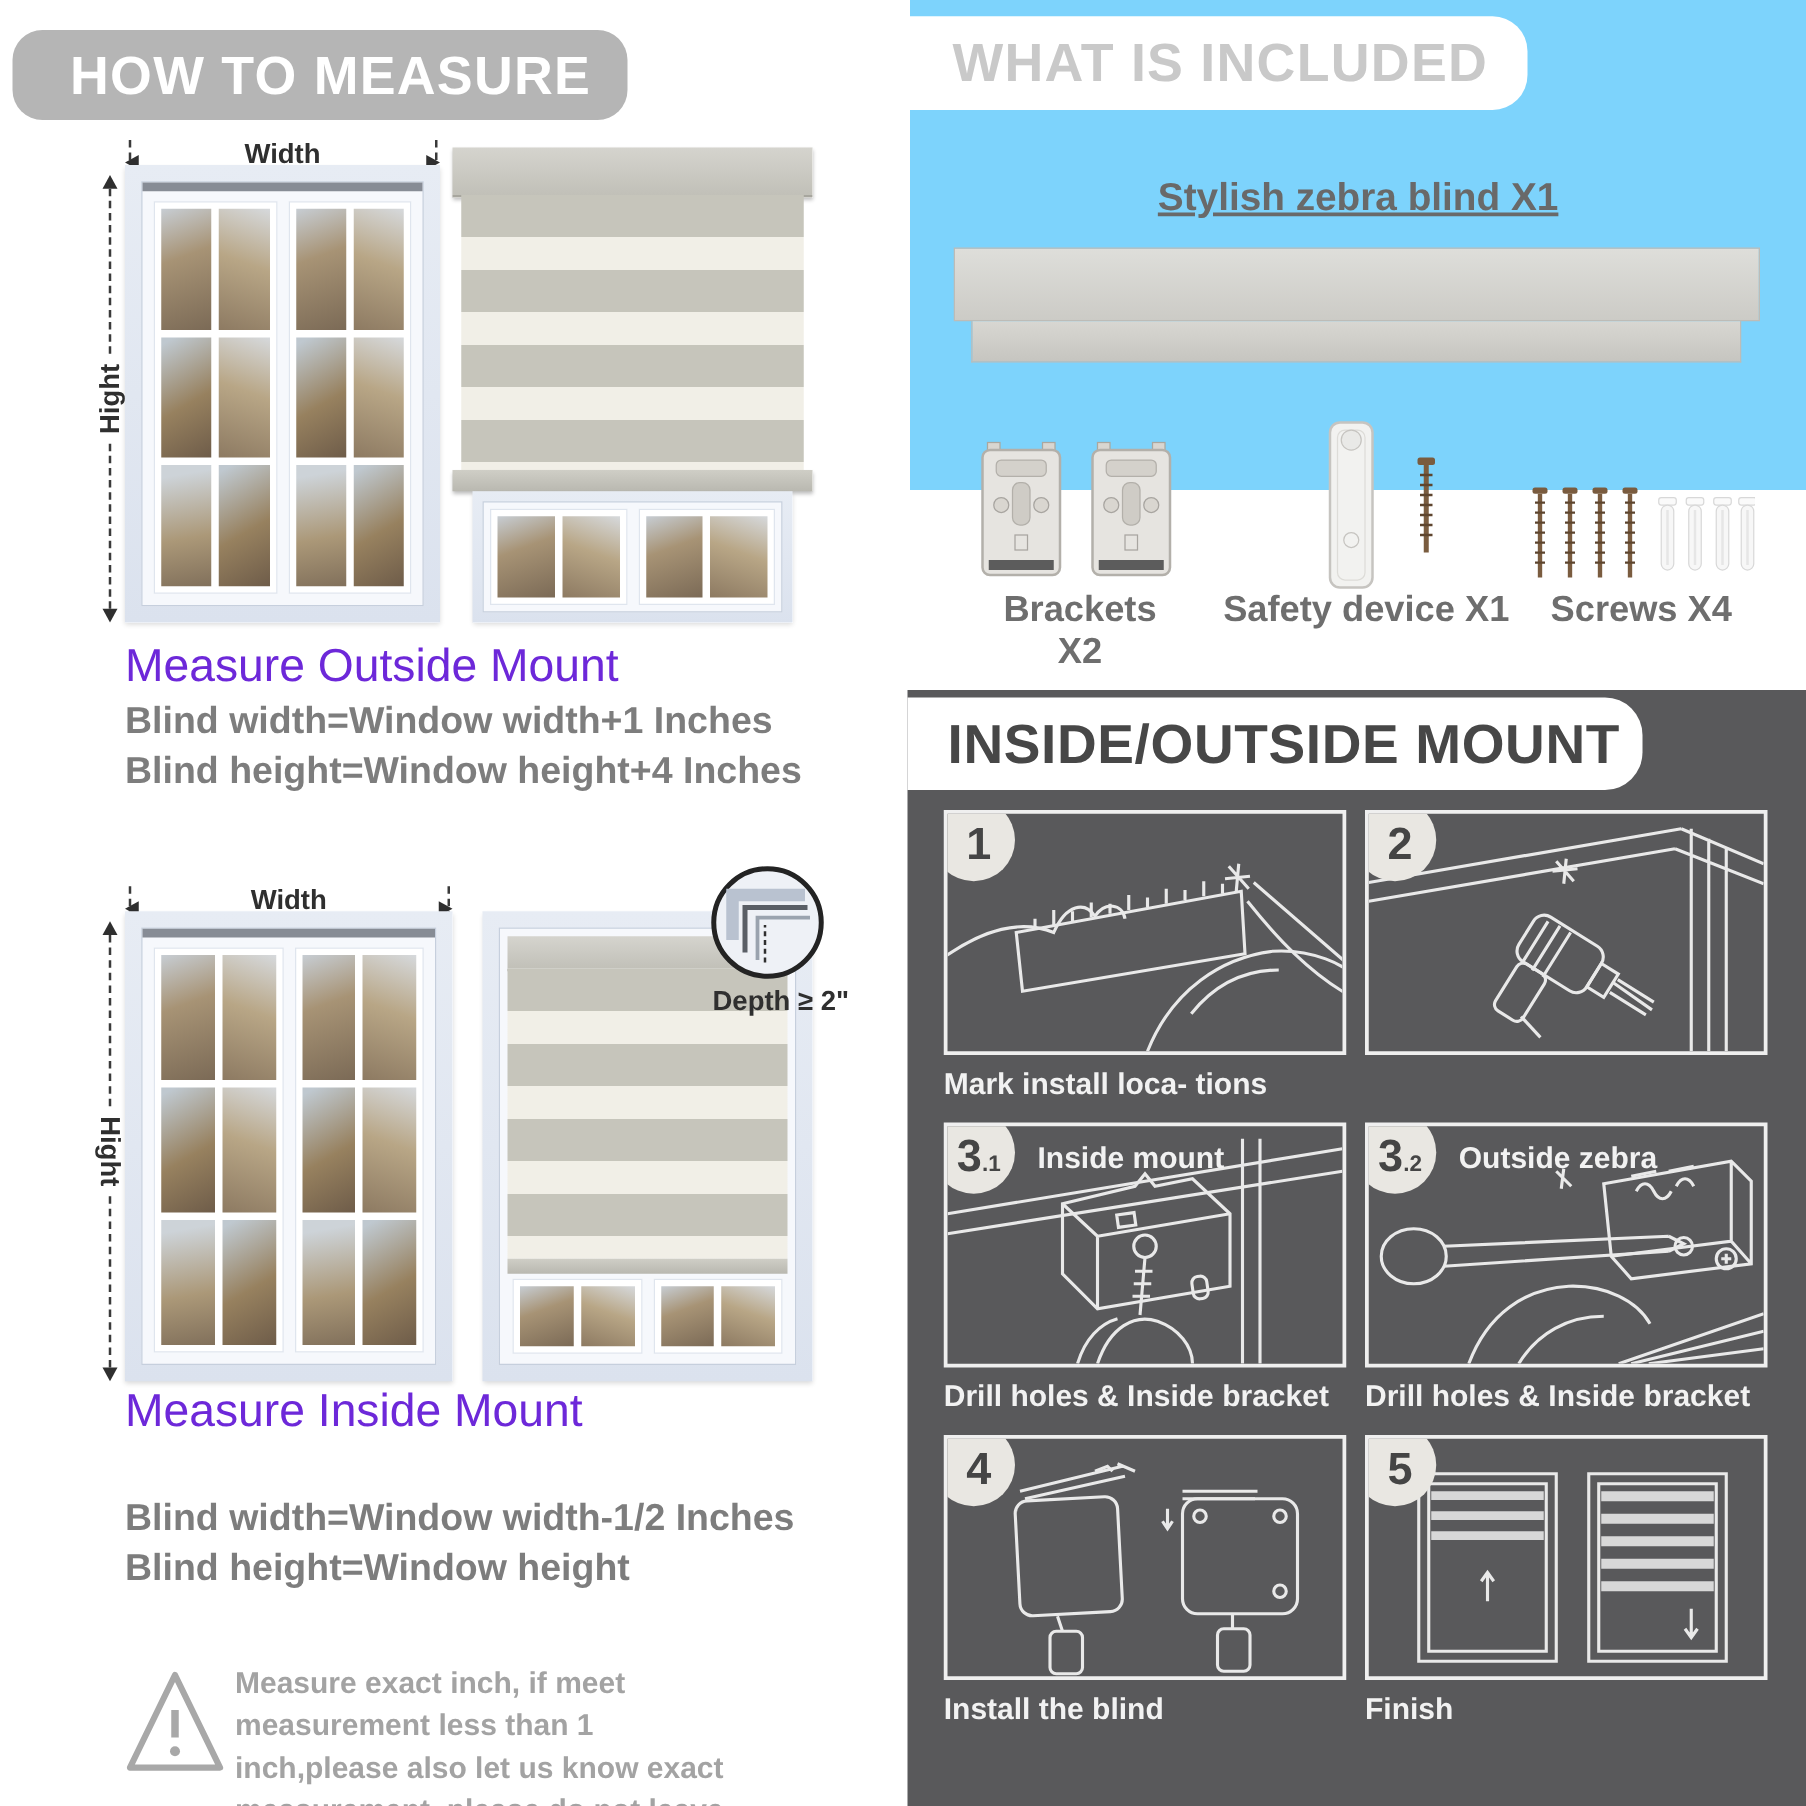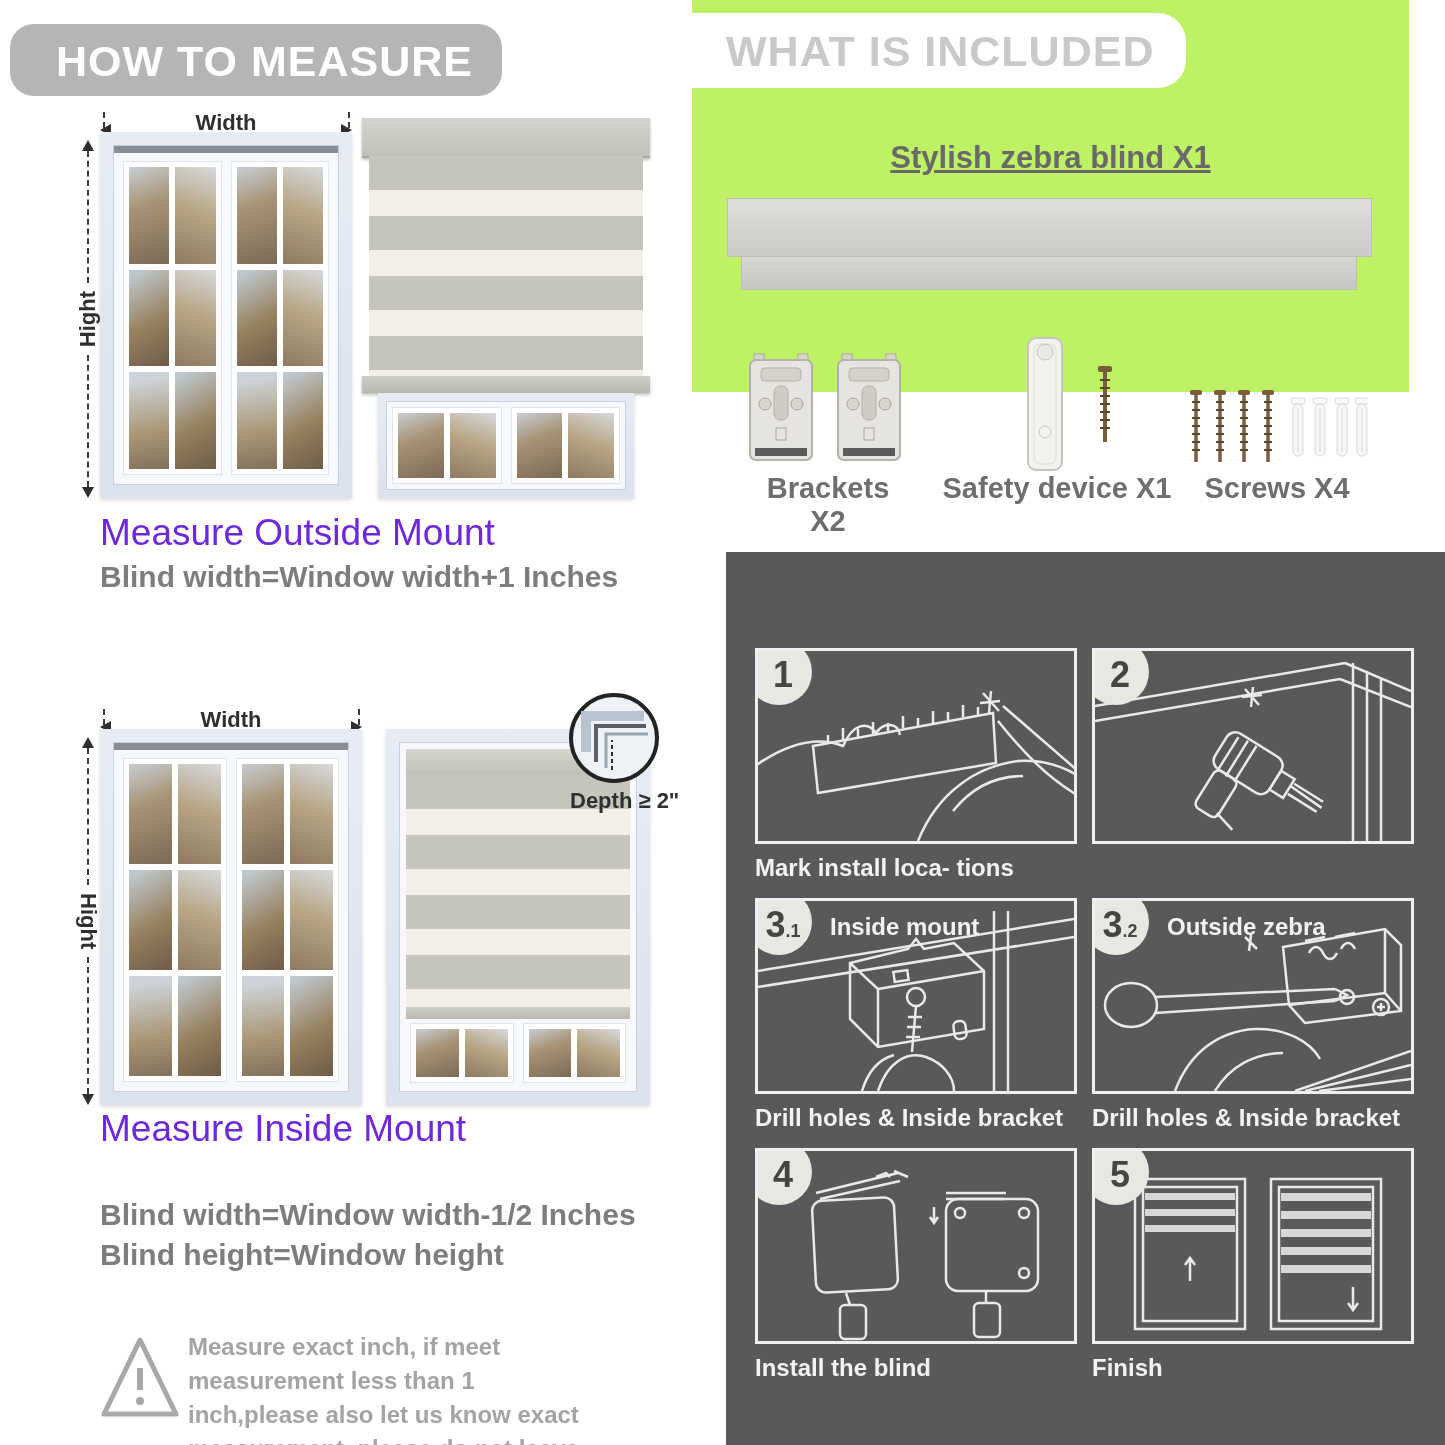--- a/index.html
+++ b/index.html
@@ -46,21 +46,21 @@
   .hrail{background:linear-gradient(#d5d4ce,#c1c0b8);border-bottom:2px solid #a7a69e;}
   .zebra{background:repeating-linear-gradient(180deg,#c6c5bb 0px,#c6c5bb 34px,#f1efe7 34px,#f1efe7 60px);}
   .brail{background:linear-gradient(#cfcec6,#b9b8b0);}
 
   .sec-title{font-size:37px;font-weight:normal;color:#6d28d9;}
   .sec-line{font-size:30px;font-weight:bold;color:#7d7d7d;}
   .warn-text{font-size:24px;font-weight:bold;color:#a3a3a3;line-height:1.42;}
   .depth-lbl{font-size:22px;font-weight:bold;color:#2f2f2f;}
 
   
-  .panel-included{left:692px;top:0;width:717px;height:392px;background:#bef264;}
+  .panel-included{left:728px;top:0;width:717px;height:392px;background:#7dd3fc;}
   .hdr-white-light{left:0;top:13px;width:494px;height:75px;background:#fff;border-radius:0 28px 28px 0;
     color:#c9c9c9;font-size:43px;font-weight:bold;line-height:77px;padding-left:34px;
     letter-spacing:1px;box-sizing:border-box;}
   .prod-lbl{left:0;top:140px;width:717px;text-align:center;font-size:31px;font-weight:bold;color:#696969;text-decoration:underline;}
   .topbar{left:35px;top:198px;width:645px;height:59px;
     background:linear-gradient(#dededa,#cccbc6);border:1px solid #bdbcb7;box-sizing:border-box;}
   .lowrail{left:49px;top:257px;width:616px;height:33px;
     background:linear-gradient(#d8d7d2,#c6c5c0);border:1px solid #bdbcb7;border-top:none;box-sizing:border-box;}
   .comp-lbl{font-size:29px;font-weight:bold;color:#6e6e6e;text-align:center;}
 
@@ -145,20 +145,21 @@
             <div class="pane"></div>
               <div class="pane"></div>
           </div>
         </div>
       </div>
     </div>
   </div>
 
   <div class="abs sec-title" style="left:100px;top:512px;">Measure Outside Mount</div>
   <div class="abs sec-line" style="left:100px;top:560px;">Blind width=Window width+1 Inches</div>
+  <div class="abs sec-line" style="left:100px;top:600px;">Blind height=Window height+4 Inches</div>
 
   <div class="abs dimh" style="left:100px;top:707px;width:262px;">
     <span class="ah l"></span>
     <span class="dash"></span>
     <span class="lbl">Width</span>
     <span class="dash"></span>
     <span class="ah r"></span>
   </div>
   <div class="abs tickv" style="left:103px;top:709px;height:56px;"></div>
   <div class="abs tickv" style="left:358px;top:709px;height:56px;"></div>
@@ -292,20 +293,23 @@
       <use href="#scr" x="80" y="4"></use>
       <use href="#anc" x="110" y="12"></use>
       <use href="#anc" x="132" y="12"></use>
       <use href="#anc" x="154" y="12"></use>
       <use href="#anc" x="174" y="12"></use>
     </svg>
     <div class="abs comp-lbl" style="left:490px;top:472px;width:190px;">Screws X4</div>
   </div>
 
   <div class="abs panel-mount">
+    <div class="abs hdr-white-dark">
+      <span>INSIDE/OUTSIDE MOUNT</span>
+    </div>
 
     <div class="step" style="left:29px;top:96px;">
       <div class="panelbox">
         <svg class="stepsvg" viewBox="0 0 316 190" fill="none" stroke="#e9e9e9" stroke-width="2.5">
           <path d="M-10,120 C30,90 60,85 85,95 C95,72 110,70 118,82 C126,70 140,72 142,84"></path>
           <path d="M55,95 L235,62 L238,112 L60,142 Z"></path>
           <path d="M70,92 l0,-8 M85,89 l0,-12 M100,86 l0,-8 M115,83 l0,-12 M130,80 l0,-8 M145,77 l0,-12 M160,75 l0,-8 M175,72 l0,-12 M190,69 l0,-8 M205,66 l0,-12 M220,64 l0,-8"></path>
           <path d="M225,42 l16,18 M233,40 l-2,22 M222,52 l20,-2"></path>
           <path d="M245,55 L320,120 M240,70 C260,95 290,130 330,150"></path>
           <path d="M160,190 C180,140 220,115 260,110 C290,108 320,120 330,135"></path>

